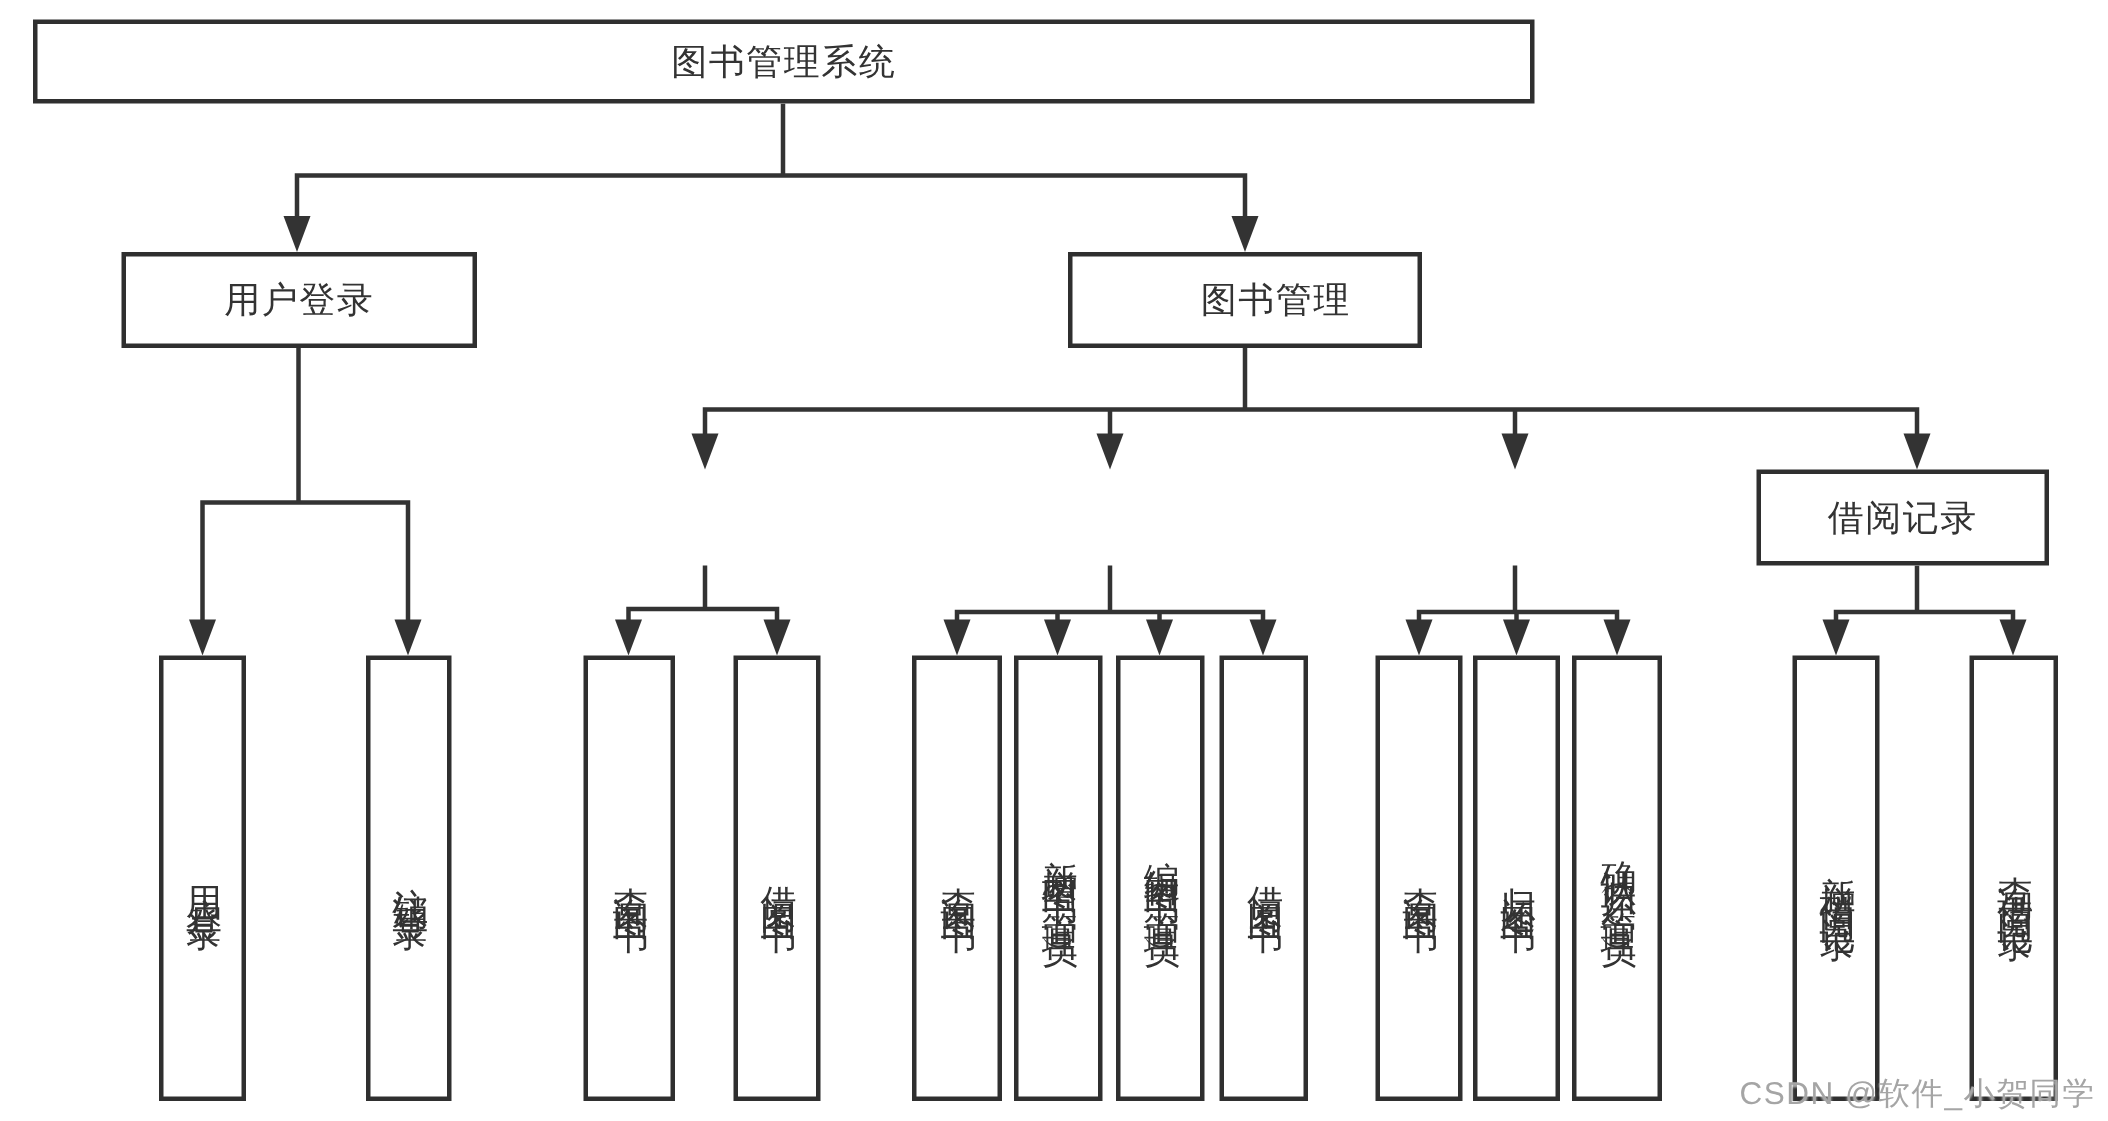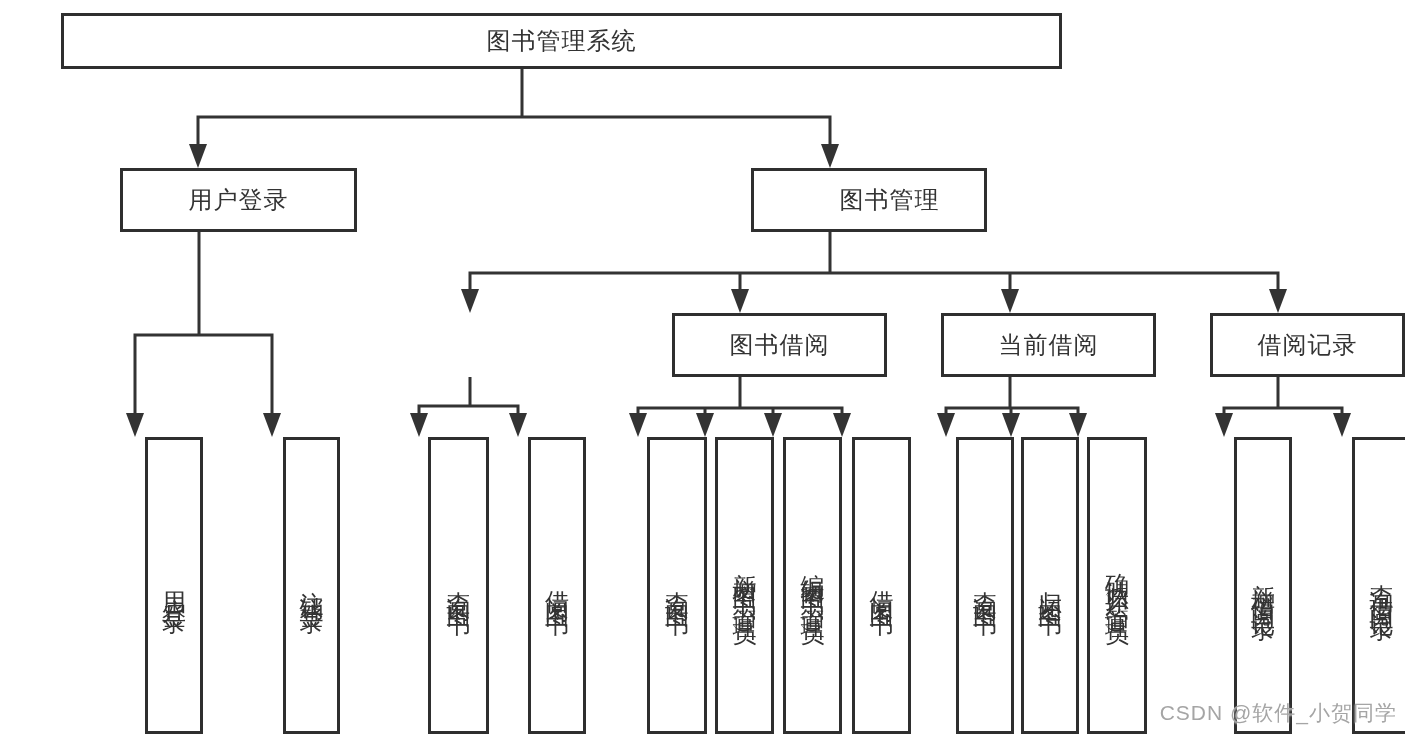--- a/index.html
+++ b/index.html
@@ -15,34 +15,33 @@
     background:var(--background);
     font-family:"Liberation Sans","DejaVu Sans",sans-serif;
     overflow:hidden;
   }
   .box{
     position:absolute;box-sizing:border-box;
     border:3px solid var(--box_border);
     background:#ffffff;
     display:flex;align-items:center;justify-content:center;
     color:var(--text);
-    margin-left:39px;
   }
   .h-label{font-size:24px;letter-spacing:1px;white-space:nowrap;}
   .tall{top:437px;height:297px;}
   .v-label{
     writing-mode:vertical-rl;text-orientation:mixed;
     font-size:24px;line-height:1;letter-spacing:7px;
     white-space:nowrap;
   }
   svg.connectors{position:absolute;left:0;top:0;pointer-events:none;}
   svg.connectors path{stroke:var(--line);stroke-width:3;fill:none;}
   svg.connectors polygon{fill:var(--line);stroke:none;}
   .watermark{
-    position:absolute;right:8px;bottom:20px;
+    position:absolute;right:8px;bottom:4px;
     font-size:21px;letter-spacing:1px;
     color:var(--watermark);
     text-shadow:0 1px 2px rgba(255,255,255,0.9);
     white-space:nowrap;
   }
   
   #root {left:22px;  top:13px;  width:1001px;height:56px;}
   #l2a  {left:81px;  top:168px; width:237px; height:64px;}
   #l2b  {left:712px; top:168px; width:236px; height:64px;padding-left:41px;}
   #l3a  {left:362px; top:313px; width:216px; height:64px;}
@@ -97,26 +96,20 @@
     <span class="h-label">图书管理系统</span>
   </div>
 
   <div class="box" id="l2a">
     <span class="h-label">用户登录</span>
   </div>
   <div class="box" id="l2b">
     <span class="h-label">图书管理</span>
   </div>
 
-  <div class="box" id="l3b">
-    <span class="h-label">图书借阅</span>
-  </div>
-  <div class="box" id="l3c">
-    <span class="h-label">当前借阅</span>
-  </div>
   <div class="box" id="l3d">
     <span class="h-label">借阅记录</span>
   </div>
 
   <div class="box tall" id="t1">
     <span class="v-label">用户登录</span>
   </div>
   <div class="box tall" id="t2">
     <span class="v-label">注销登录</span>
   </div>

